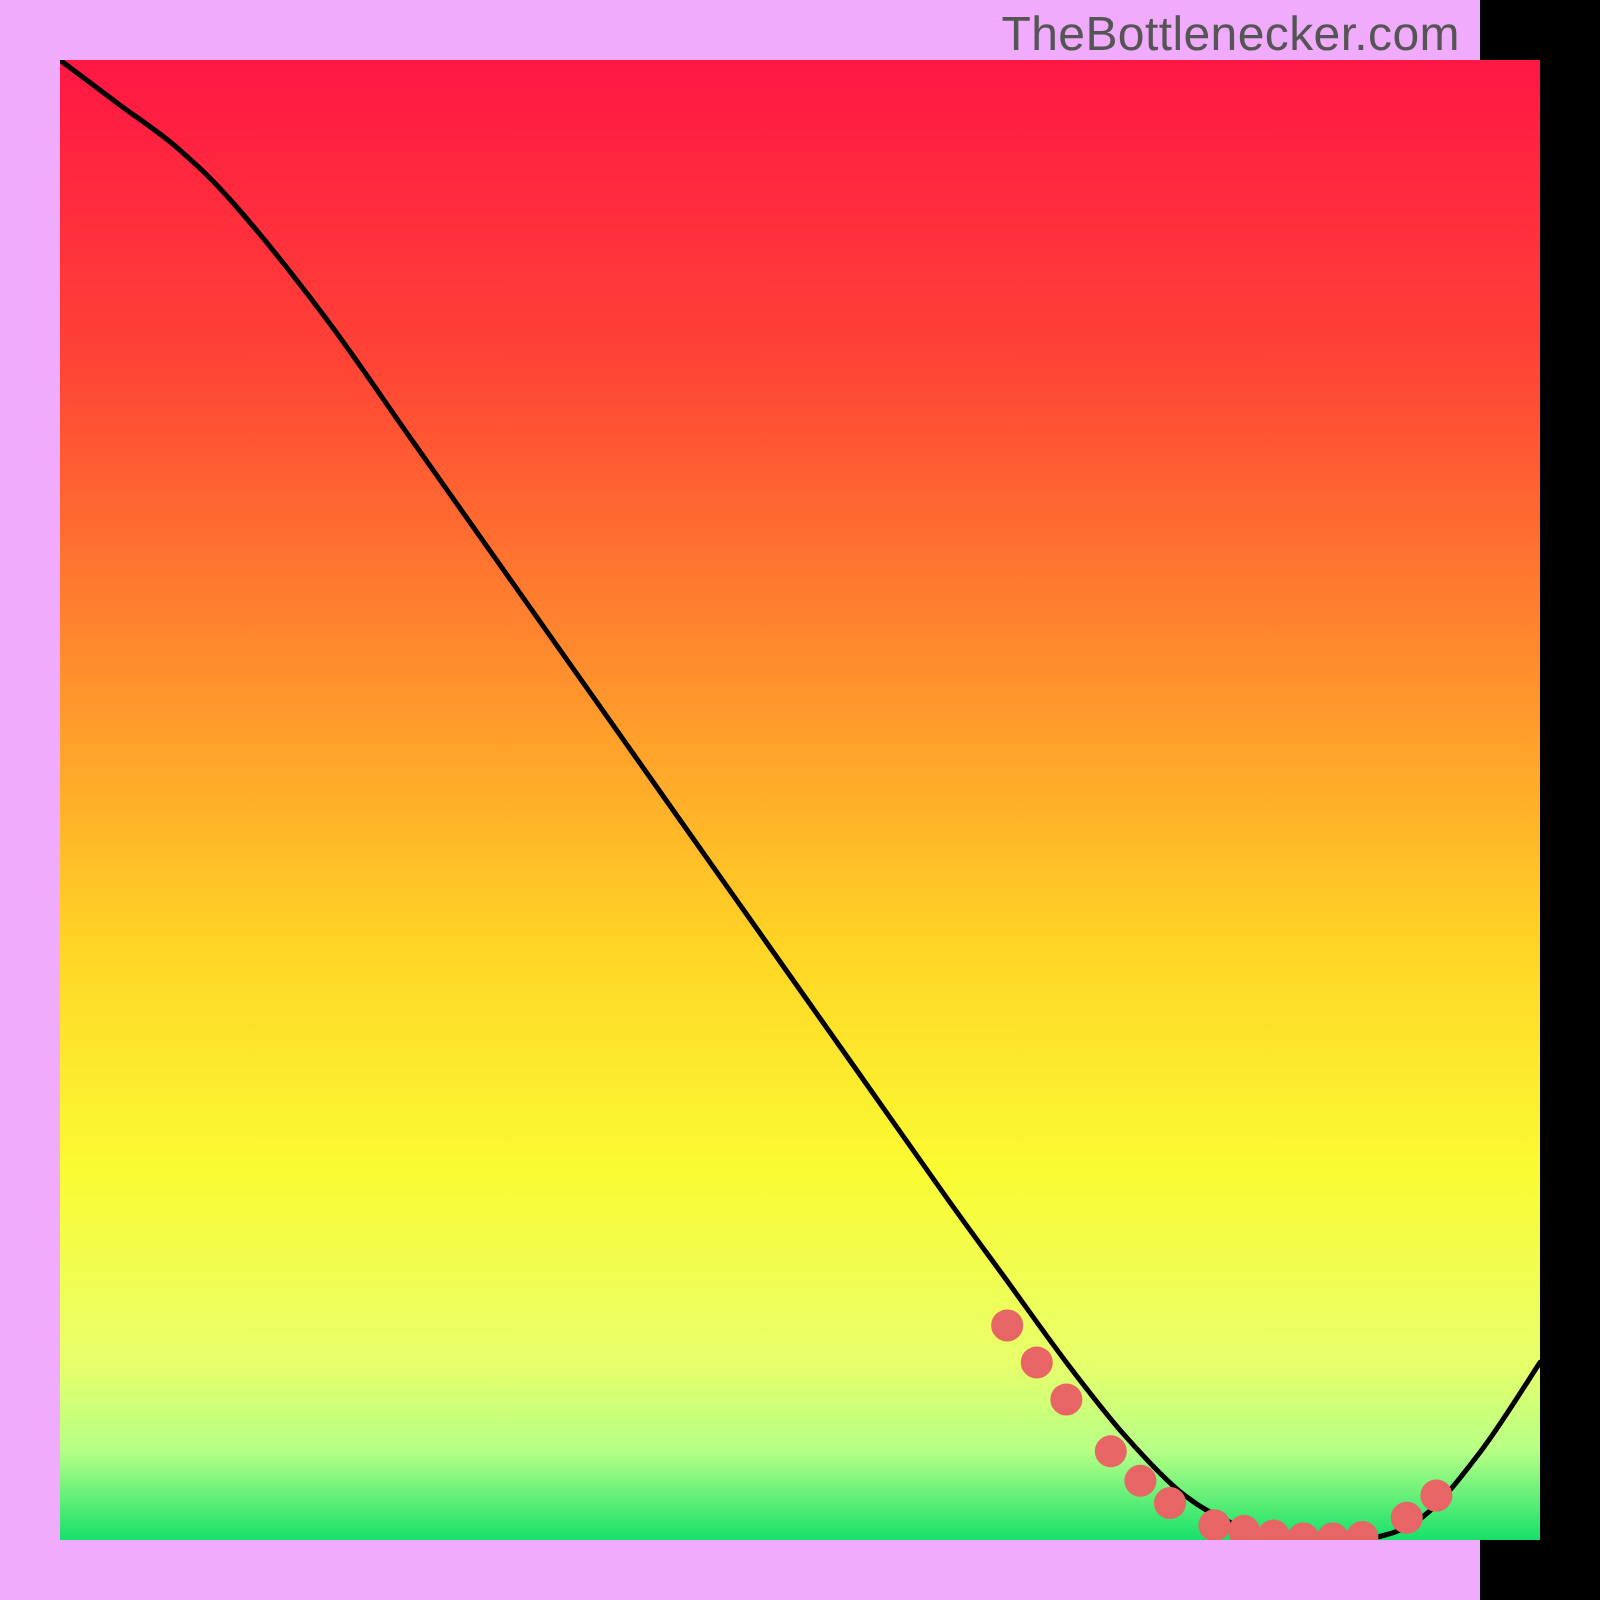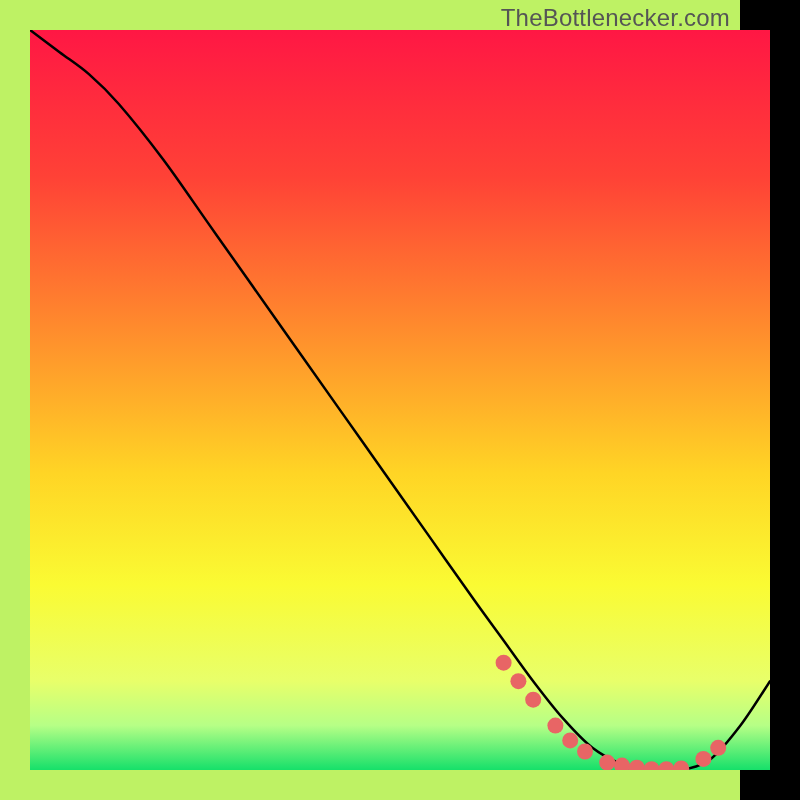--- a/index.html
+++ b/index.html
@@ -8,21 +8,21 @@
     width: 800px;
     height: 800px;
     background: #000;
     overflow: hidden;
     font-family: Arial, Helvetica, sans-serif;
   }
   .frame {
     position: relative;
     width: 740px;
     height: 800px;
-    background: #bef264;
+    background: #f0abfc;
   }
   .watermark {
     position: absolute;
     top: 4px;
     right: 10px;
     color: #555;
     font-size: 24px;
     font-weight: 500;
     letter-spacing: 0.2px;
     z-index: 10;

